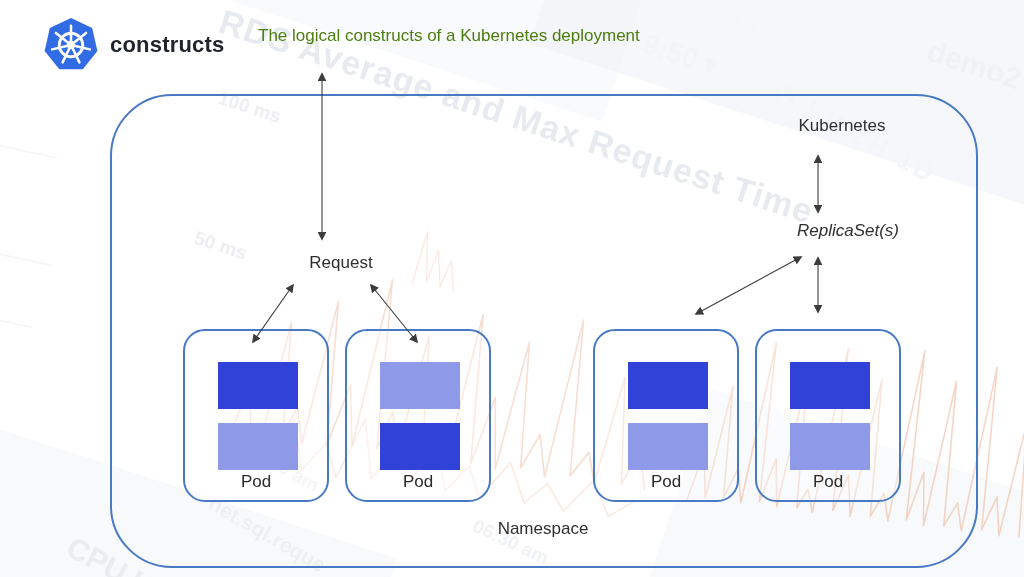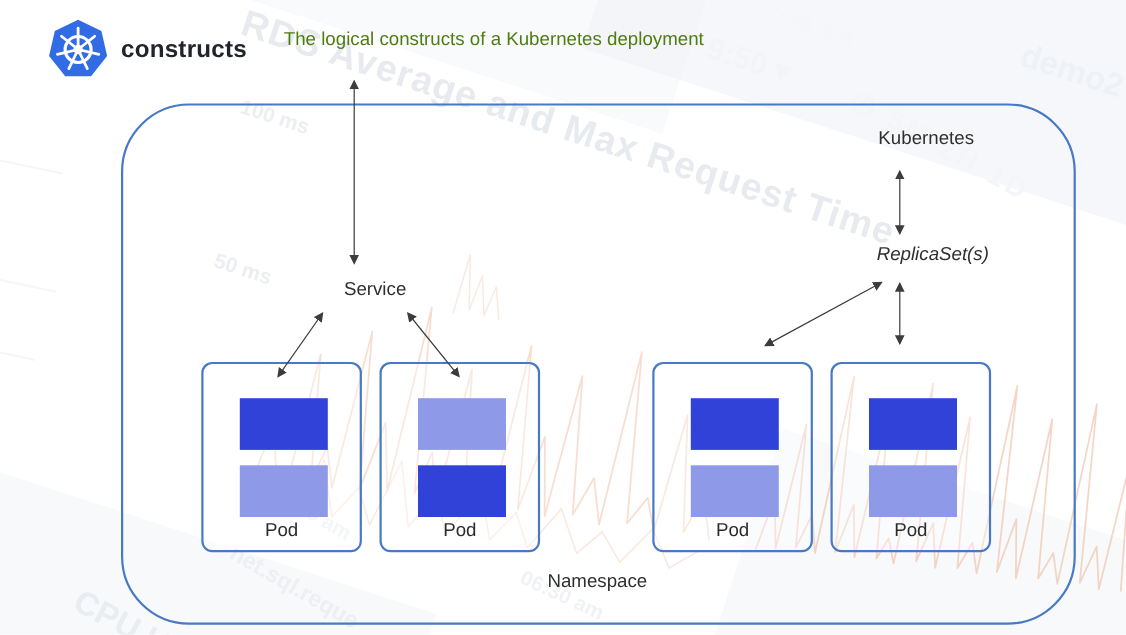--- a/index.html
+++ b/index.html
@@ -44,21 +44,21 @@
     position:absolute; left:110px; top:94px; width:868px; height:474px;
     border:2.5px solid #4779c4; border-radius:62px; z-index:3; background:transparent;
   }
   .dg-label { position:absolute; z-index:4; font-size:17px; color:#2f2f2f; text-align:center; }
   .lbl-deployment { left:787px; top:116px; width:110px; }
   .lbl-replicaset { left:783px; top:221px; width:130px;font-style:italic; }
   .lbl-service    { left:291px; top:253px; width:100px; }
   .lbl-namespace  { left:493px; top:519px; width:100px; }
   .pod {
     position:absolute; top:329px; width:146px; height:173px; z-index:3;
-    border:2.5px solid #4779c4; border-radius:10px; background:rgba(255,255,255,.35);
+    border:2.5px solid #4779c4; border-radius:22px; background:rgba(255,255,255,.35);
   }
   .pod-1 { left:183px; } .pod-2 { left:345px; } .pod-3 { left:593px; } .pod-4 { left:755px; }
   .container-rect { position:absolute; left:33px; width:80px; height:47px; }
   .container-rect.c-top { top:31px; } .container-rect.c-bot { top:92px; }
   .pod-label { position:absolute; left:0; bottom:8px; width:100%; text-align:center; font-size:17px; color:#2b2b2b; }
   .arrows { position:absolute; left:0; top:0; z-index:5; pointer-events:none; }
 </style>
 </head>
 <body>
 
@@ -110,21 +110,21 @@
     </svg>
     <div class="brand-word">constructs</div>
   </div>
 
   <div class="page-title">The logical constructs of a Kubernetes deployment</div>
 
   <div class="namespace-box"></div>
   <div class="dg-label lbl-namespace">Namespace</div>
   <div class="dg-label lbl-deployment">Kubernetes</div>
   <div class="dg-label lbl-replicaset">ReplicaSet(s)</div>
-  <div class="dg-label lbl-service">Service</div>
+  <div class="dg-label lbl-service">Request</div>
 
   <div class="pod pod-1">
     <div class="container-rect c-top" style="background: rgb(49, 66, 217);"></div>
     <div class="container-rect c-bot" style="background: rgb(142, 154, 232);"></div>
     <div class="pod-label">Pod</div>
   </div>
   <div class="pod pod-2">
     <div class="container-rect c-top" style="background: rgb(142, 154, 232);"></div>
     <div class="container-rect c-bot" style="background: rgb(49, 66, 217);"></div>
     <div class="pod-label">Pod</div>

